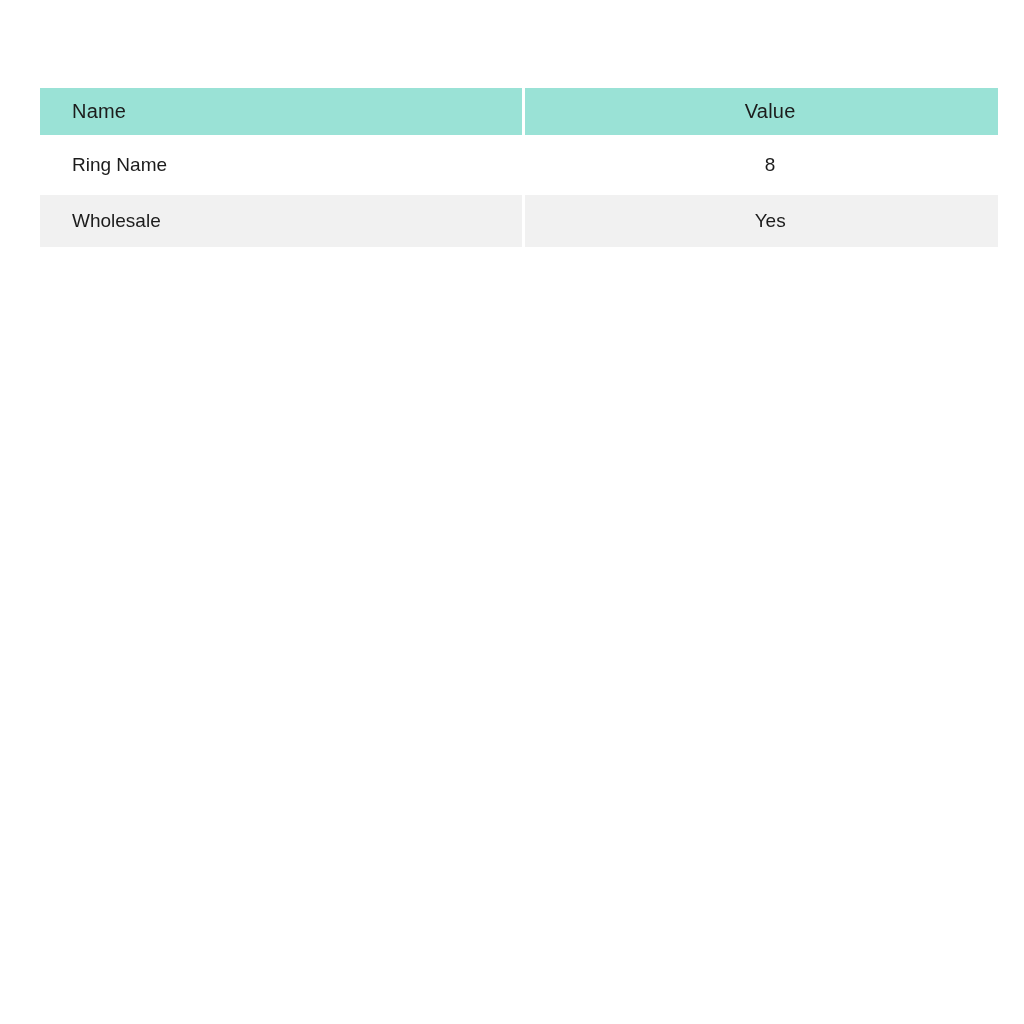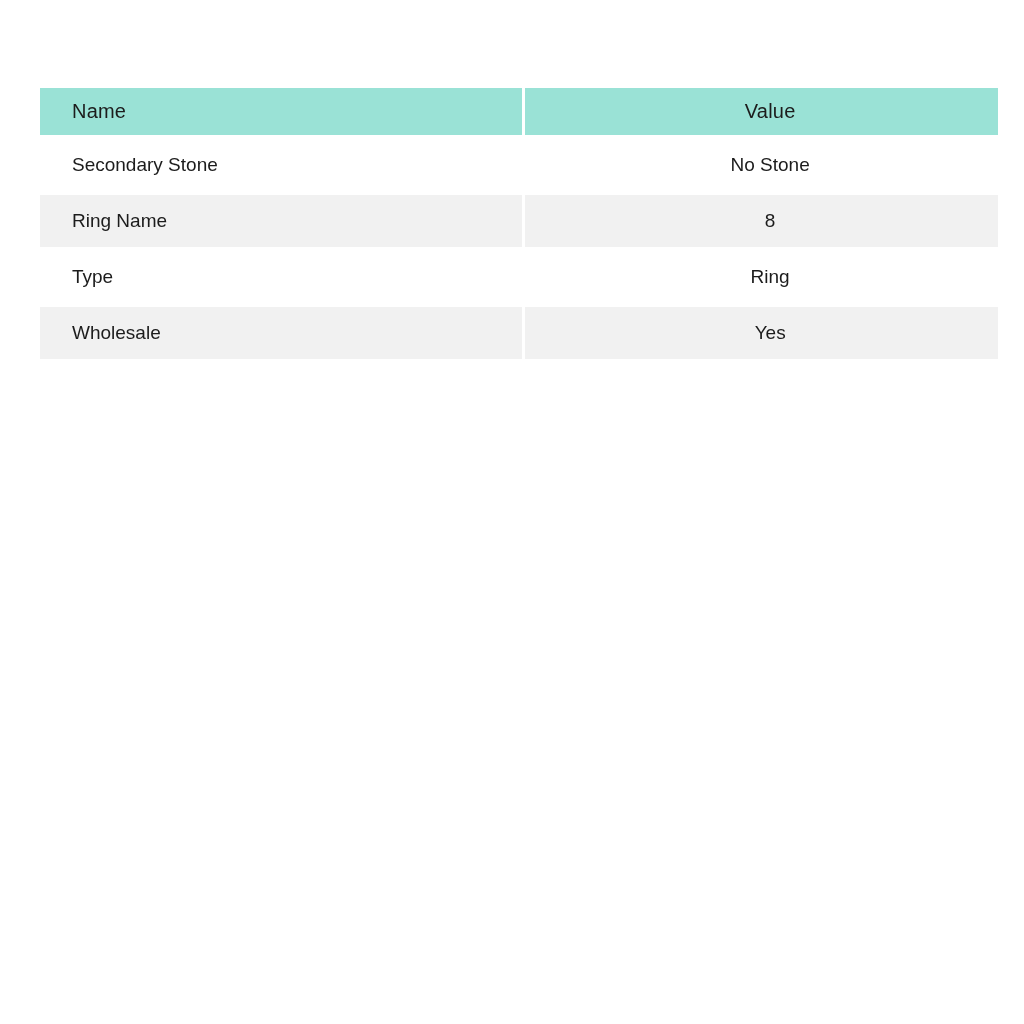--- a/index.html
+++ b/index.html
@@ -69,29 +69,21 @@
     <col class="value-col">
   </colgroup>
   <thead>
     <tr>
       <th class="col-name">Name</th>
       <th class="col-value">Value</th>
     </tr>
   </thead>
   <tbody>
     <tr>
-      <td class="cell-name">Secondary Stone</td>
-      <td class="cell-value">No Stone</td>
-    </tr>
-    <tr>
       <td class="cell-name">Ring Name</td>
       <td class="cell-value">8</td>
-    </tr>
-    <tr>
-      <td class="cell-name">Type</td>
-      <td class="cell-value">Ring</td>
     </tr>
     <tr>
       <td class="cell-name">Wholesale</td>
       <td class="cell-value">Yes</td>
     </tr>
   </tbody>
 </table>
 
 </body></html>

